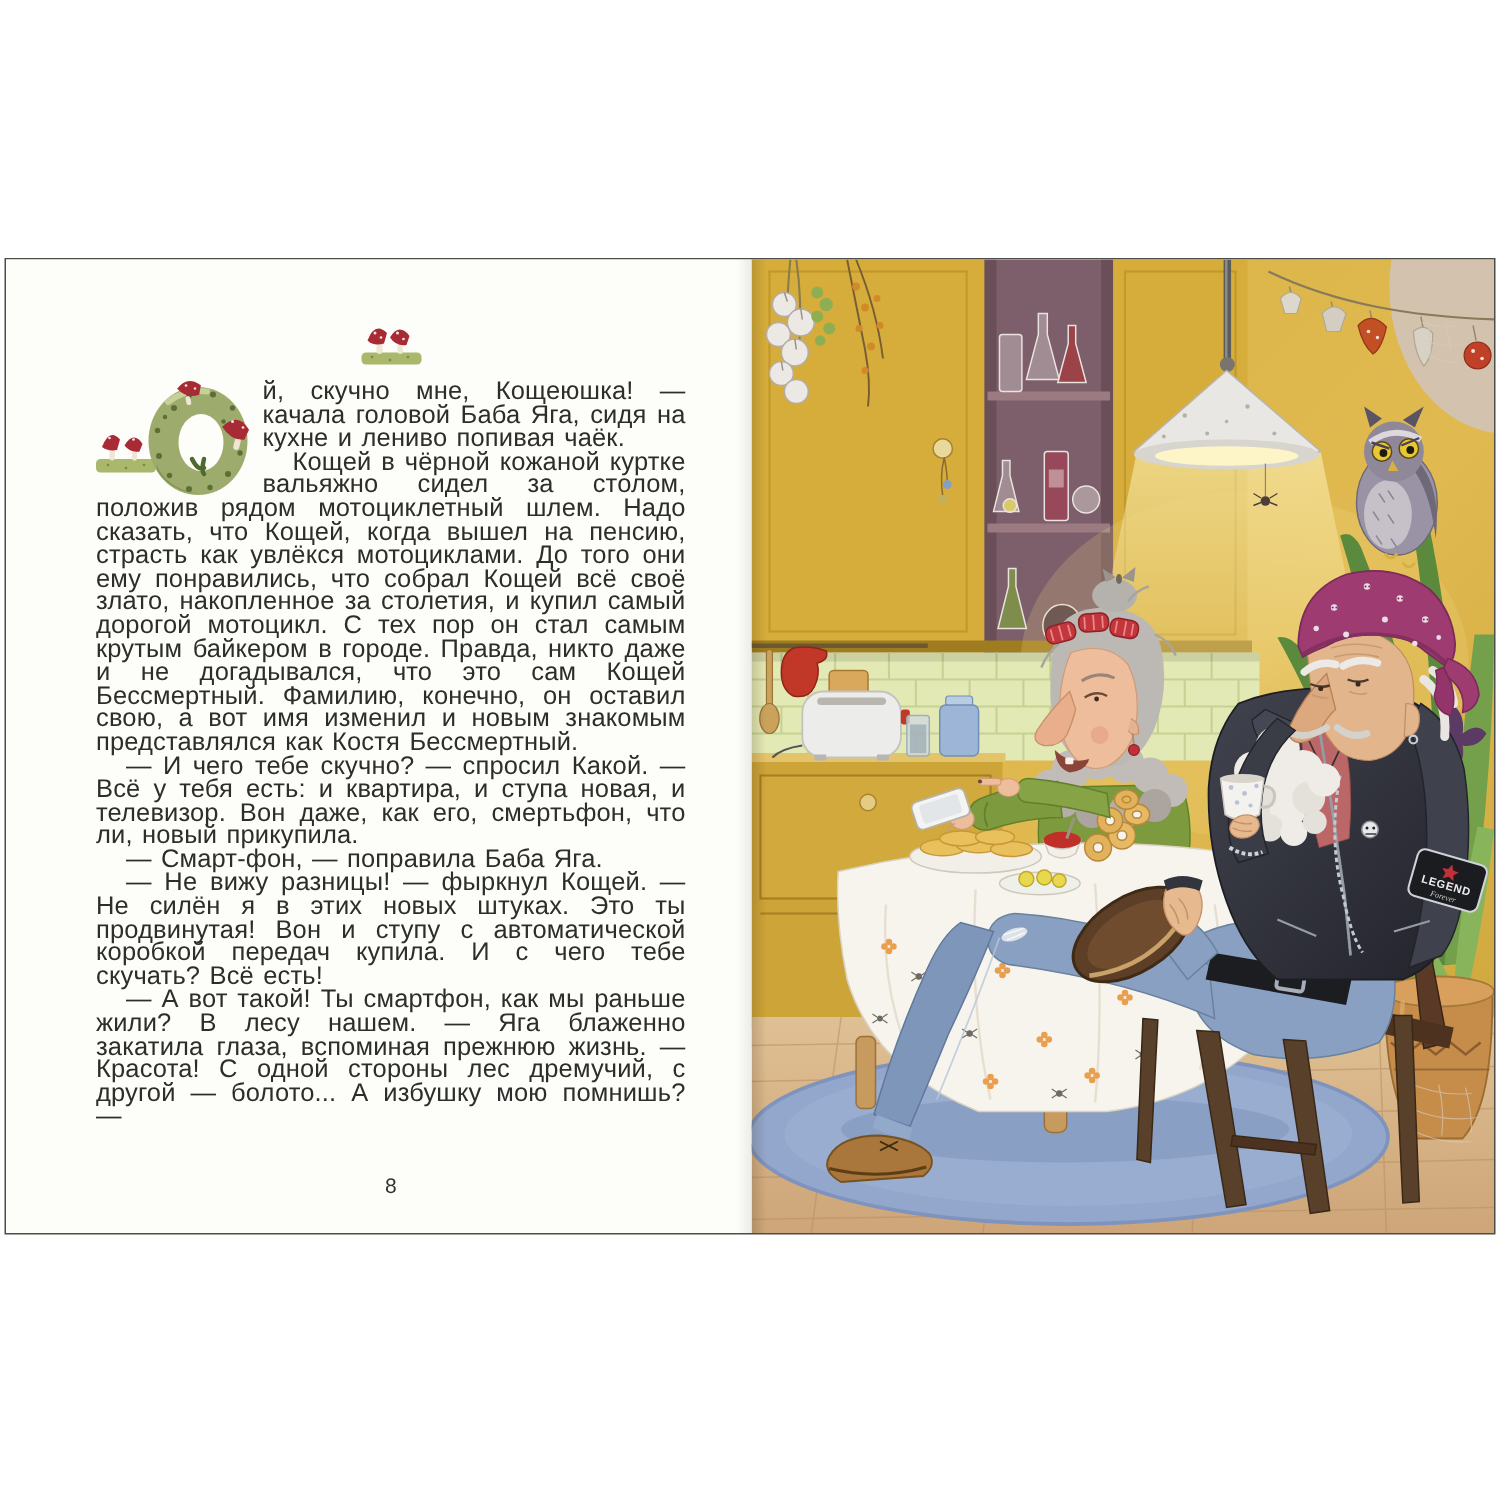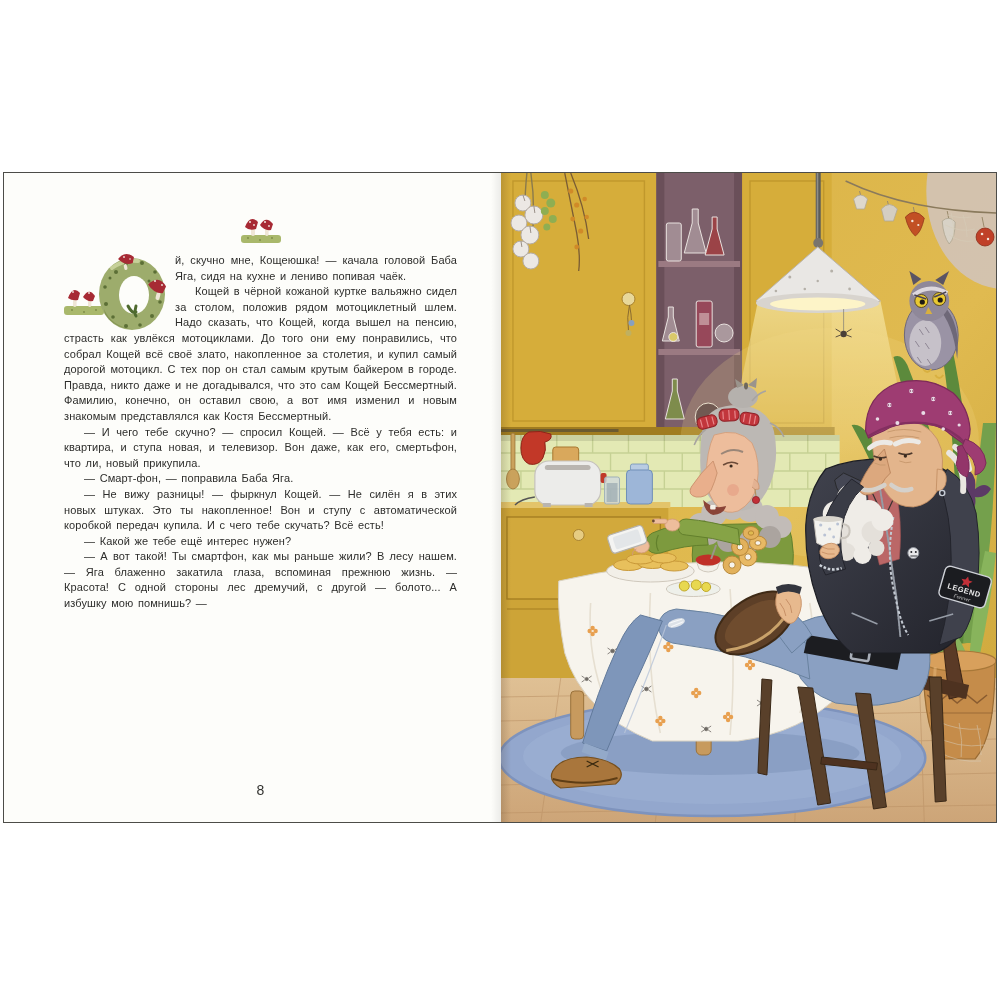--- a/index.html
+++ b/index.html
@@ -14,21 +14,21 @@
   .page-left {
     position:relative; width:497px; height:100%; box-sizing:border-box;
     padding:36px 44px 0 60px; background:#fdfdfa;
   }
   .page-left::after {
     content:""; position:absolute; top:0; right:0; width:10px; height:100%;
     background:linear-gradient(to left, rgba(0,0,0,.07), rgba(0,0,0,0));
   }
   .vignette { width:46px; height:36px; margin:0 auto 8px auto; }
   .text-block {
-    text-align:justify; font-size:11px; line-height:15.6px; color:#2d2d2b;
+    text-align:justify; font-size:17px; line-height:15.6px; color:#2d2d2b;
     word-spacing:1.4px; letter-spacing:0.1px;
   }
   .text-block p { margin:0; text-indent:20px; }
   .text-block p.first-para { text-indent:0; }
   .dropcap-float {
     float:left; width:106px; height:62px; margin:1px 5px 0 0; position:relative;
   }
   .dropcap-float svg { position:absolute; left:0; top:0; overflow:visible; }
   .page-number {
     position:absolute; left:60px; bottom:24px; width:393px; text-align:center;
@@ -106,24 +106,23 @@
                 <circle cx="66" cy="5" r="0.8" fill="#f2e8e0"></circle>
               <rect x="92" y="38" width="4" height="8" rx="2" fill="#efe6d6" transform="rotate(14 94 42)"></rect>
               <path d="M 84,32 Q 93,20 102,31 L 100,38 Q 91,40 84,32 Z" fill="#a72a34" transform="rotate(10 93 32)"></path>
               <circle cx="91" cy="27" r="1" fill="#f2e8e0"></circle>
                 <circle cx="98" cy="31" r="0.9" fill="#f2e8e0"></circle>
               <path d="M 64,52 q 4,8 8,6 M 72,52 q -2,8 0,10" stroke="#4e6a2e" stroke-width="3" fill="none" stroke-linecap="round"></path>
             </svg>
           </span><span>й, скучно мне, Кощеюшка! — качала головой Баба Яга, сидя на кухне и лениво попивая чаёк.</span>
         </p>
         <p>Кощей в чёрной кожаной куртке вальяжно сидел за столом, положив рядом мотоциклетный шлем. Надо сказать, что Кощей, когда вышел на пенсию, страсть как увлёкся мотоциклами. До того они ему понравились, что собрал Кощей всё своё злато, накопленное за столетия, и купил самый дорогой мотоцикл. С тех пор он стал самым крутым байкером в городе. Правда, никто даже и не догадывался, что это сам Кощей Бессмертный. Фамилию, конечно, он оставил свою, а вот имя изменил и новым знакомым представлялся как Костя Бессмертный.</p>
-        <p>— И чего тебе скучно? — спросил Кощей. — Всё у тебя есть: и квартира, и ступа новая, и телевизор. Вон даже, как его, смертьфон, что ли, новый прикупила.</p>
+        <p>— И чего тебе скучно? — спросил Какой. — Всё у тебя есть: и квартира, и ступа новая, и телевизор. Вон даже, как его, смертьфон, что ли, новый прикупила.</p>
         <p>— Смарт-фон, — поправила Баба Яга.</p>
-        <p>— Не вижу разницы! — фыркнул Кощей. — Не силён я в этих новых штуках. Это ты накопленное! Вон и ступу с автоматической коробкой передач купила. И с чего тебе скучать? Всё есть!</p>
-        <p>— Какой же тебе ещё интерес нужен?</p>
+        <p>— Не вижу разницы! — фыркнул Кощей. — Не силён я в этих новых штуках. Это ты продвинутая! Вон и ступу с автоматической коробкой передач купила. И с чего тебе скучать? Всё есть!</p>
         <p>— А вот такой! Ты смартфон, как мы раньше жили? В лесу нашем. — Яга блаженно закатила глаза, вспоминая прежнюю жизнь. — Красота! С одной стороны лес дремучий, с другой — болото... А избушку мою помнишь? —</p>
       </div>
 
       <div class="page-number">8</div>
     </div>
 
     <div class="page-right">
       <svg class="illu" viewBox="0 0 497 649" preserveAspectRatio="none">
         <defs>
           <linearGradient id="wallGrad" x1="0" y1="0" x2="1" y2="1">

